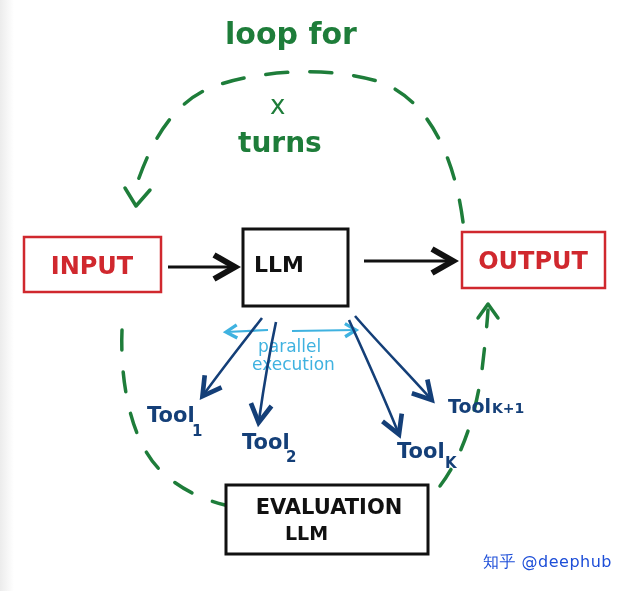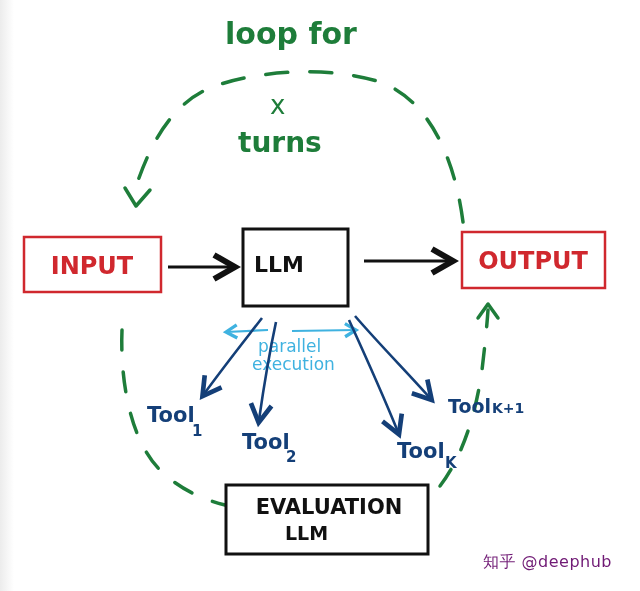--- a/index.html
+++ b/index.html
@@ -1,20 +1,20 @@
 <!DOCTYPE html>
 <html><head>
 <meta charset="utf-8">
 <style>
   html,body{margin:0;padding:0;background:#ffffff;}
   body{width:640px;height:591px;position:relative;overflow:hidden;font-family:"DejaVu Sans",sans-serif;}
   .left-shade{position:absolute;left:0;top:0;width:14px;height:591px;background:linear-gradient(to right,#ececec,#ffffff);}
   svg{position:absolute;left:0;top:0;}
   .hand{font-family:"DejaVu Sans",sans-serif;}
-  .watermark{position:absolute;left:483px;top:552px;font-family:"DejaVu Sans",sans-serif;font-size:16px;color:#701a75;letter-spacing:0.5px;}
+  .watermark{position:absolute;left:483px;top:552px;font-family:"DejaVu Sans",sans-serif;font-size:16px;color:#1d4ed8;letter-spacing:0.5px;}
 </style>
 </head>
 <body>
 
 <div class="left-shade"></div>
 
 <svg width="640" height="591" viewBox="0 0 640 591">
   <defs>
     <marker id="arrBlack" markerWidth="10" markerHeight="10" refX="7" refY="5" orient="auto">
       <path d="M1,1 L8,5 L1,9" fill="none" stroke="#111" stroke-width="2"></path>

